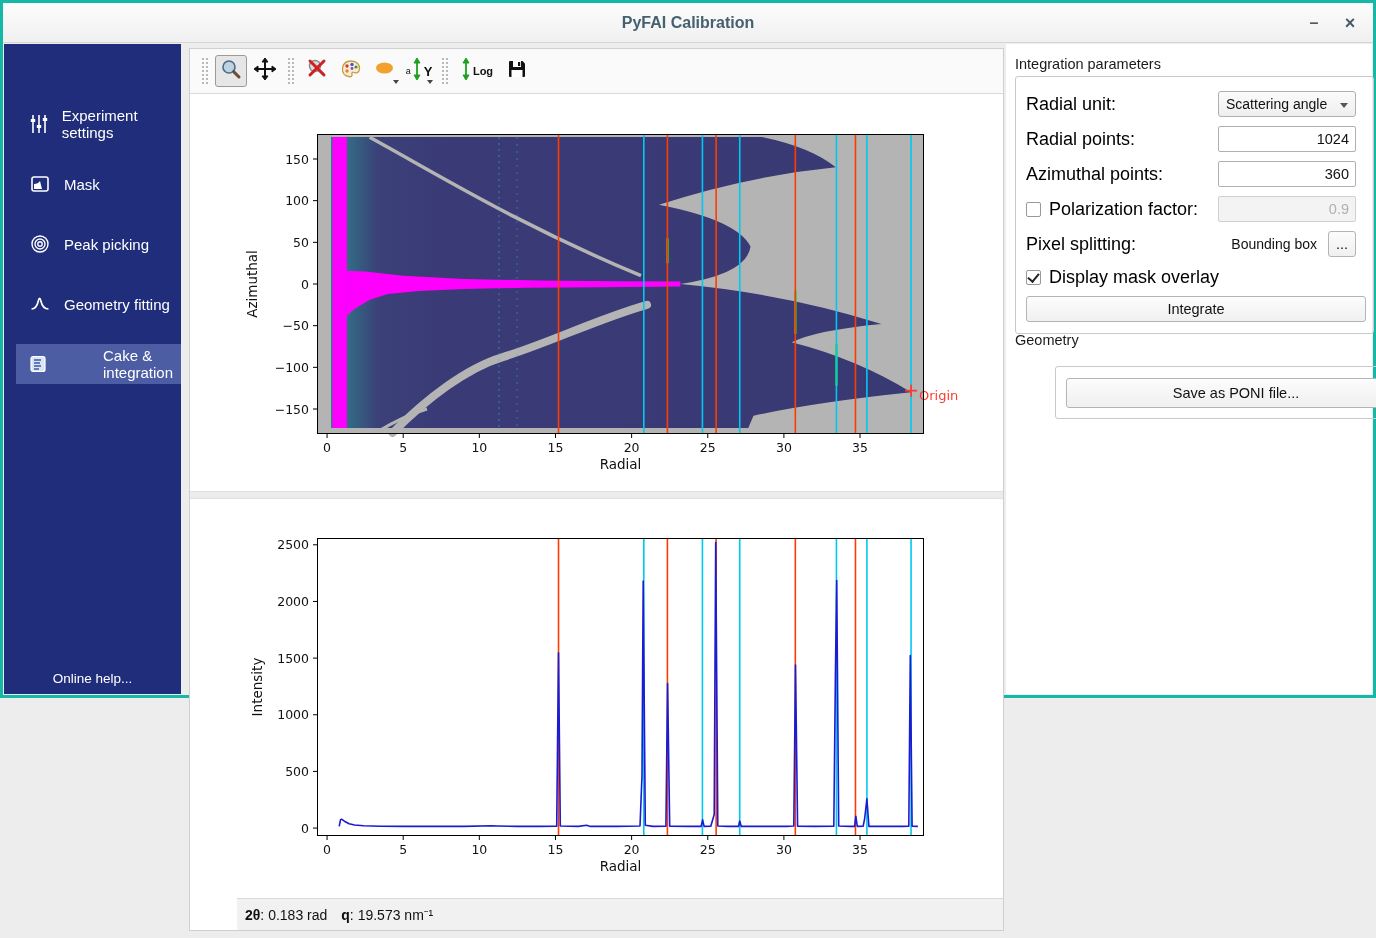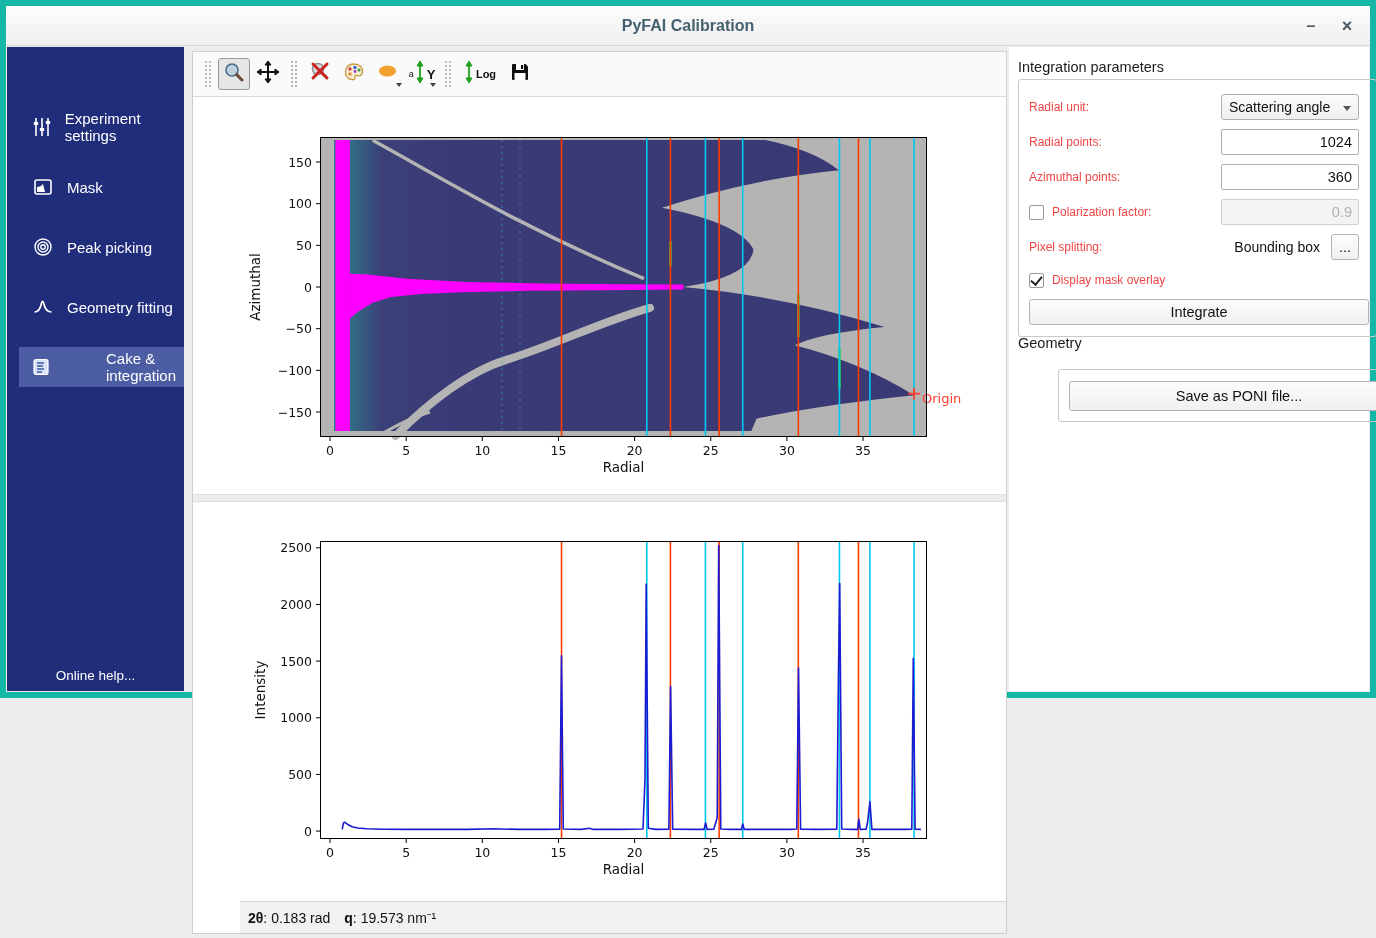--- a/index.html
+++ b/index.html
@@ -1,17 +1,17 @@
 <!DOCTYPE html>
 <html><head>
 <meta charset="utf-8">
 <style>
   * { margin:0; padding:0; box-sizing:border-box; }
   html,body { width:1376px; height:938px; background:#ededed; font-family:"Liberation Sans",sans-serif; overflow:hidden; }
-  .window { position:absolute; left:0; top:0; width:1376px; height:698px; border:6px solid #14b8a6; background:#ededed; }
+  .window { position:absolute; left:0; top:0; width:1376px; height:698px; border:3px solid #14b8a6; background:#ededed; }
 
   
   .titlebar { position:absolute; left:0; top:0; right:0; height:40px;
     background:linear-gradient(#fcfcfc,#f0f0f0); border-bottom:1px solid #d5d5d5; }
   .titlebar .title { position:absolute; left:0; right:0; top:0; height:40px; line-height:40px;
     text-align:center; font-size:16px; font-weight:bold; color:#45606e; }
   .winbtn { position:absolute; top:0; width:34px; height:40px; line-height:40px; text-align:center;
     color:#4a5a66; font-size:16px; font-weight:bold; cursor:default; }
   .winbtn.min { right:42px; }
   .winbtn.close { right:6px; font-size:18px; }
@@ -52,21 +52,21 @@
     border-top:1px solid #d9d9d9; display:flex; align-items:center; padding-left:8px;
     font-size:14px; color:#111;margin-left:47px; }
   .statusbar b { font-weight:bold; }
   .statusbar .gap { width:14px; }
 
   
   .right-panel { position:absolute; left:1003px; top:41px; right:1px; bottom:1px; background:#fff; }
   .rp-title { position:absolute; left:9px; font-size:14.5px; color:#1a1a1a; }
   .groupbox { position:absolute; left:9px; width:359px; border:1px solid #c9c9c9; border-radius:3px; }
   .rp-row { position:absolute; left:10px; right:10px; height:26px; display:flex; align-items:center; }
-  .rp-label { font-size:12px; color:#ef4444;text-align:right; }
+  .rp-label { font-size:18px; color:#000000;text-align:right; }
   .rp-field { position:absolute; right:7px; width:138px; height:26px; border:1px solid #b0b0b0; border-radius:2px;
     background:#fff; font-size:14.5px; color:#111; text-align:right; padding:0 6px;
     font-family:"Liberation Sans",sans-serif; }
   .rp-field.disabled { background:#f3f3f3; color:#b0b0b0; border-color:#d0d0d0; }
   .combo { position:absolute; right:7px; width:138px; height:26px; border:1px solid #b0b0b0; border-radius:3px;
     background:linear-gradient(#fbfbfb,#efefef); display:flex; align-items:center; padding-left:7px; cursor:pointer; }
   .combo .ctext { font-size:14px; color:#111; white-space:nowrap; overflow:hidden; width:104px; }
   .combo .ctri { position:absolute; right:7px; top:11px; width:0; height:0;
     border-left:4px solid transparent; border-right:4px solid transparent; border-top:5px solid #555; }
   .checkbox { width:15px; height:15px; border:1px solid #999; border-radius:2px; background:#fff;

